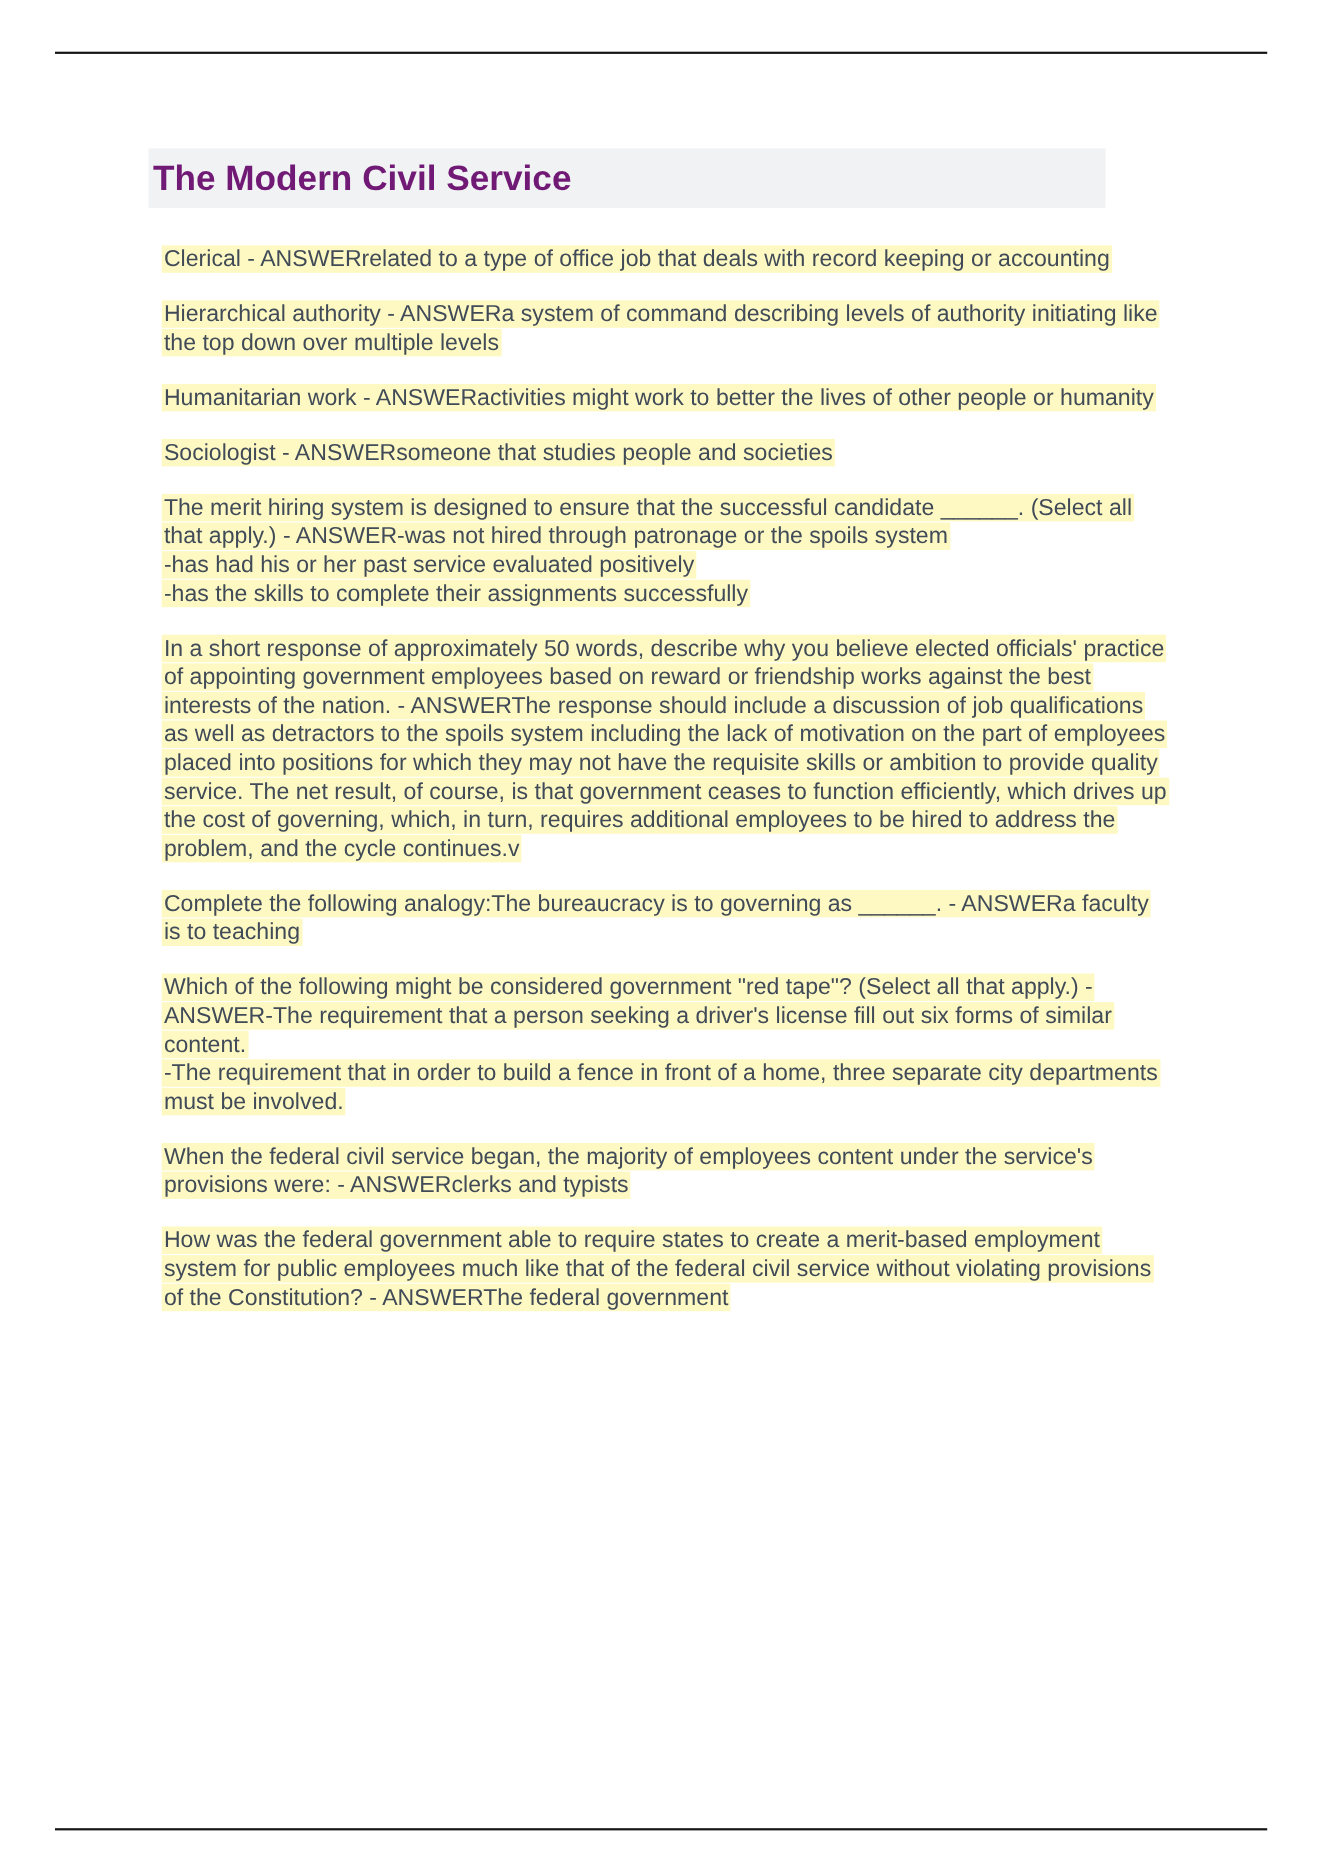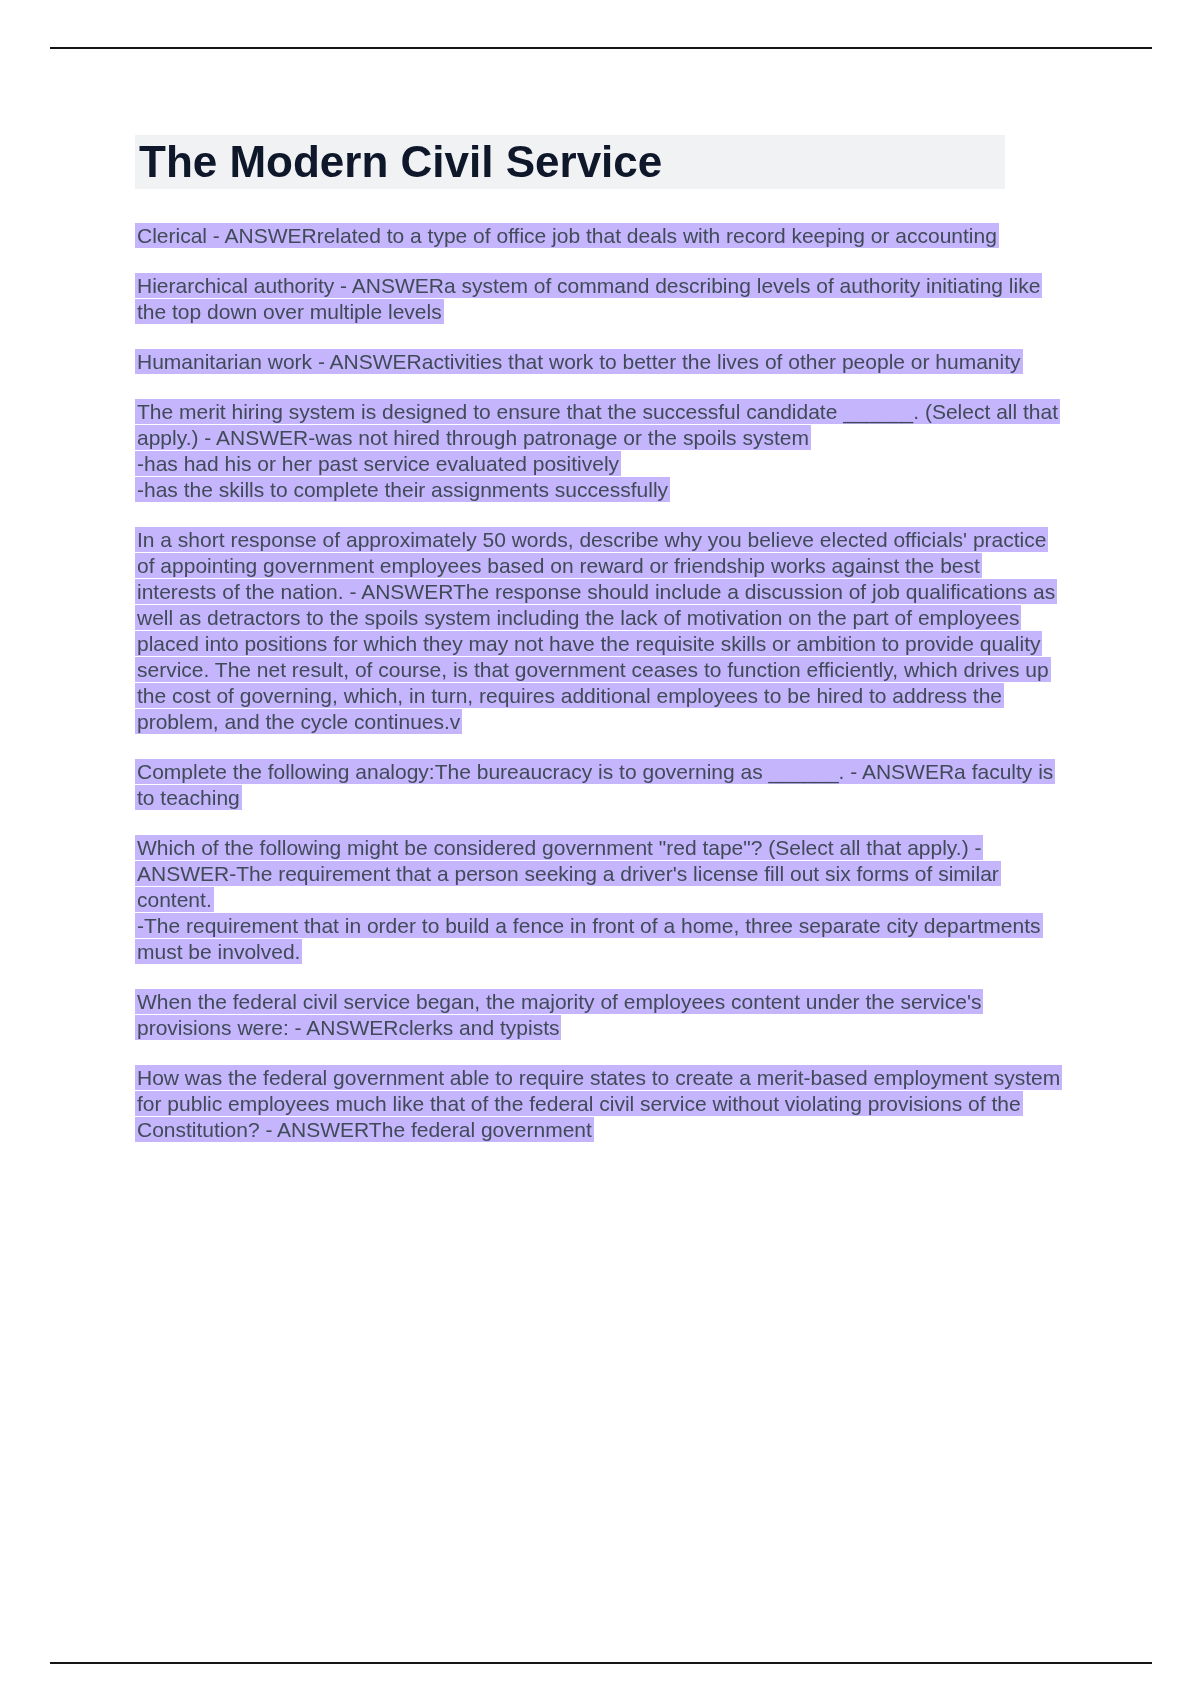--- a/index.html
+++ b/index.html
@@ -27,42 +27,43 @@
 
   .content {
     position: absolute;
     top: 0;
     left: 135px;
     width: 930px;
   }
 
   h1.doc-title {
     margin: 135px 0 34px 0;
-    font-size: 44px;
+    font-size: 32px;
     font-weight: bold;
-    color: #0f172a;
+    color: #701a75;
     line-height: 50px;
     background: #f1f2f4;
     width: 862px;
     padding: 2px 4px 2px 4px;
     letter-spacing: 0px;
   }
 
   p.para {
     margin: 0 0 24px 0;
     font-size: 21px;
     line-height: 26px;
     color: #414b58;
   }
   p.para > span {
-    background: #c4b5fd;
+    background: #fef9c3;
     white-space: pre-line;
     -webkit-box-decoration-break: clone;
     box-decoration-break: clone;
     padding: 1px 2px;
+    margin-left: 12px;
   }
 </style>
 </head>
 <body>
 
 <div class="page">
 
   <div class="rule rule-top"></div>
 
   <div class="content">
@@ -71,23 +72,26 @@
 
     <p class="para">
       <span>Clerical - ANSWERrelated to a type of office job that deals with record keeping or accounting</span>
     </p>
 
     <p class="para">
       <span>Hierarchical authority - ANSWERa system of command describing levels of authority initiating like the top down over multiple levels</span>
     </p>
 
     <p class="para">
-      <span>Humanitarian work - ANSWERactivities that work to better the lives of other people or humanity</span>
+      <span>Humanitarian work - ANSWERactivities might work to better the lives of other people or humanity</span>
     </p>
 
+    <p class="para">
+      <span>Sociologist - ANSWERsomeone that studies people and societies</span>
+    </p>
 
     <p class="para">
       <span>The merit hiring system is designed to ensure that the successful candidate ______. (Select all that apply.) - ANSWER-was not hired through patronage or the spoils system
 -has had his or her past service evaluated positively
 -has the skills to complete their assignments successfully</span>
     </p>
 
     <p class="para">
       <span>In a short response of approximately 50 words, describe why you believe elected officials' practice of appointing government employees based on reward or friendship works against the best interests of the nation. - ANSWERThe response should include a discussion of job qualifications as well as detractors to the spoils system including the lack of motivation on the part of employees placed into positions for which they may not have the requisite skills or ambition to provide quality service. The net result, of course, is that government ceases to function efficiently, which drives up the cost of governing, which, in turn, requires additional employees to be hired to address the problem, and the cycle continues.v</span>
     </p>

